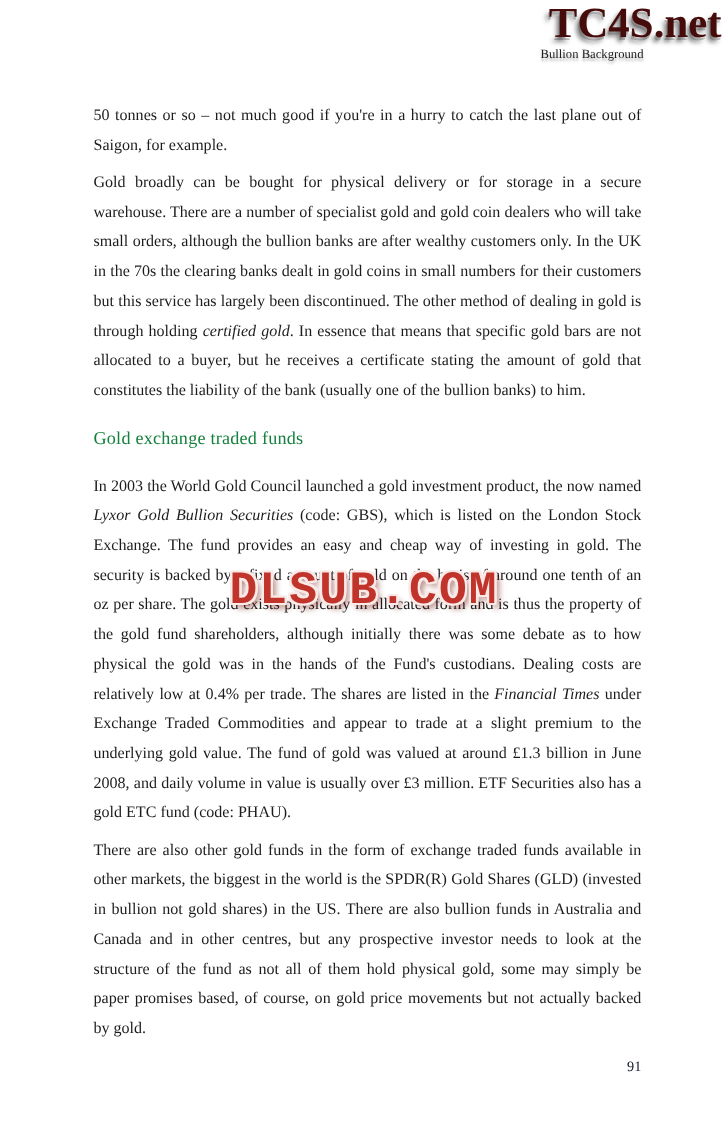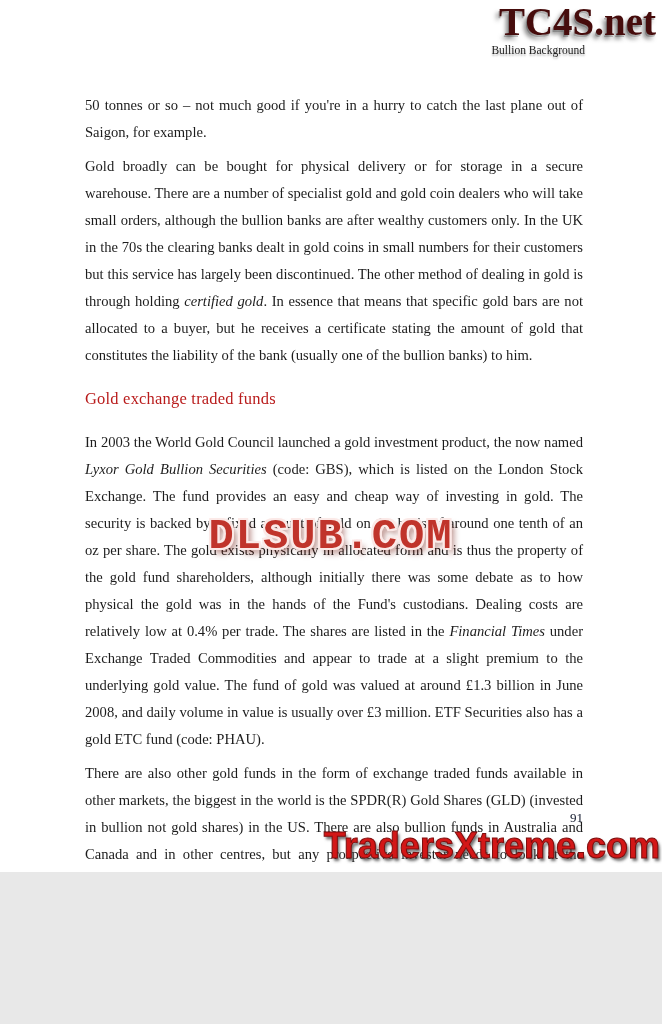--- a/index.html
+++ b/index.html
@@ -1,18 +1,18 @@
 <!DOCTYPE html>
 <html><head>
 <meta charset="utf-8">
 <style>
   html,body{margin:0;padding:0;background:#e8e8e8;}
   .page{
     position:relative;
-    width:662px;height:872px;
+    width:662px;height:1024px;
     margin:0 auto;
     background:#ffffff;
     overflow:hidden;
     font-family:"Liberation Serif", serif;
     color:#1c1c1c;
   }
   
   .brand-top{
     position:absolute;top:2px;right:6px;
     font-family:"Liberation Serif", serif;
@@ -37,21 +37,21 @@
     font-size:14.6px;
     line-height:27px;
     text-align:justify;
   }
   .content p{margin:0 0 7px 0;}
   .content p:last-child{margin-bottom:12px;}
   .content i{font-style:italic;}
   h2.section{
     font-size:16.5px;
     font-weight:normal;
-    color:#b91c1c;
+    color:#15803d;
     margin:16px 0 17px 0;
     text-align:left;
     letter-spacing:0.2px;
   }
   
   .watermark{
     position:absolute;
     top:486px;left:50%;
     transform:translateX(-50%);
     font-family:Liberation Mono, monospace;
@@ -100,15 +100,14 @@
     <p><span>Gold broadly can be bought for physical delivery or for storage in a secure warehouse. There are a number of specialist gold and gold coin dealers who will take small orders, although the bullion banks are after wealthy customers only. In the UK in the 70s the clearing banks dealt in gold coins in small numbers for their customers but this service has largely been discontinued. The other method of dealing in gold is through holding </span><i>certified gold</i><span>. In essence that means that specific gold bars are not allocated to a buyer, but he receives a certificate stating the amount of gold that constitutes the liability of the bank (usually one of the bullion banks) to him.</span></p>
     <h2 class="section">Gold exchange traded funds</h2>
     <p><span>In 2003 the World Gold Council launched a gold investment product, the now named </span><i>Lyxor Gold Bullion Securities</i><span> (code: GBS), which is listed on the London Stock Exchange. The fund provides an easy and cheap way of investing in gold. The security is backed by a fixed amount of gold on the basis of around one tenth of an oz per share. The gold exists physically in allocated form and is thus the property of the gold fund shareholders, although initially there was some debate as to how physical the gold was in the hands of the Fund's custodians. Dealing costs are relatively low at 0.4% per trade. The shares are listed in the </span><i>Financial Times</i><span> under Exchange Traded Commodities and appear to trade at a slight premium to the underlying gold value. The fund of gold was valued at around £1.3 billion in June 2008, and daily volume in value is usually over £3 million. ETF Securities also has a gold ETC fund (code: PHAU).</span></p>
     <p><span>There are also other gold funds in the form of exchange traded funds available in other markets, the biggest in the world is the SPDR(R) Gold Shares (GLD) (invested in bullion not gold shares) in the US. There are also bullion funds in Australia and Canada and in other centres, but any prospective investor needs to look at the structure of the fund as not all of them hold physical gold, some may simply be paper promises based, of course, on gold price movements but not actually backed by gold.</span></p>
   </div>
 
   <div class="watermark">DLSUB.COM</div>
 
   <div class="page-number">91</div>
 
-  <div class="brand-bottom">TradersXtreme.com</div>
 
 </div>
 
 </body></html>

